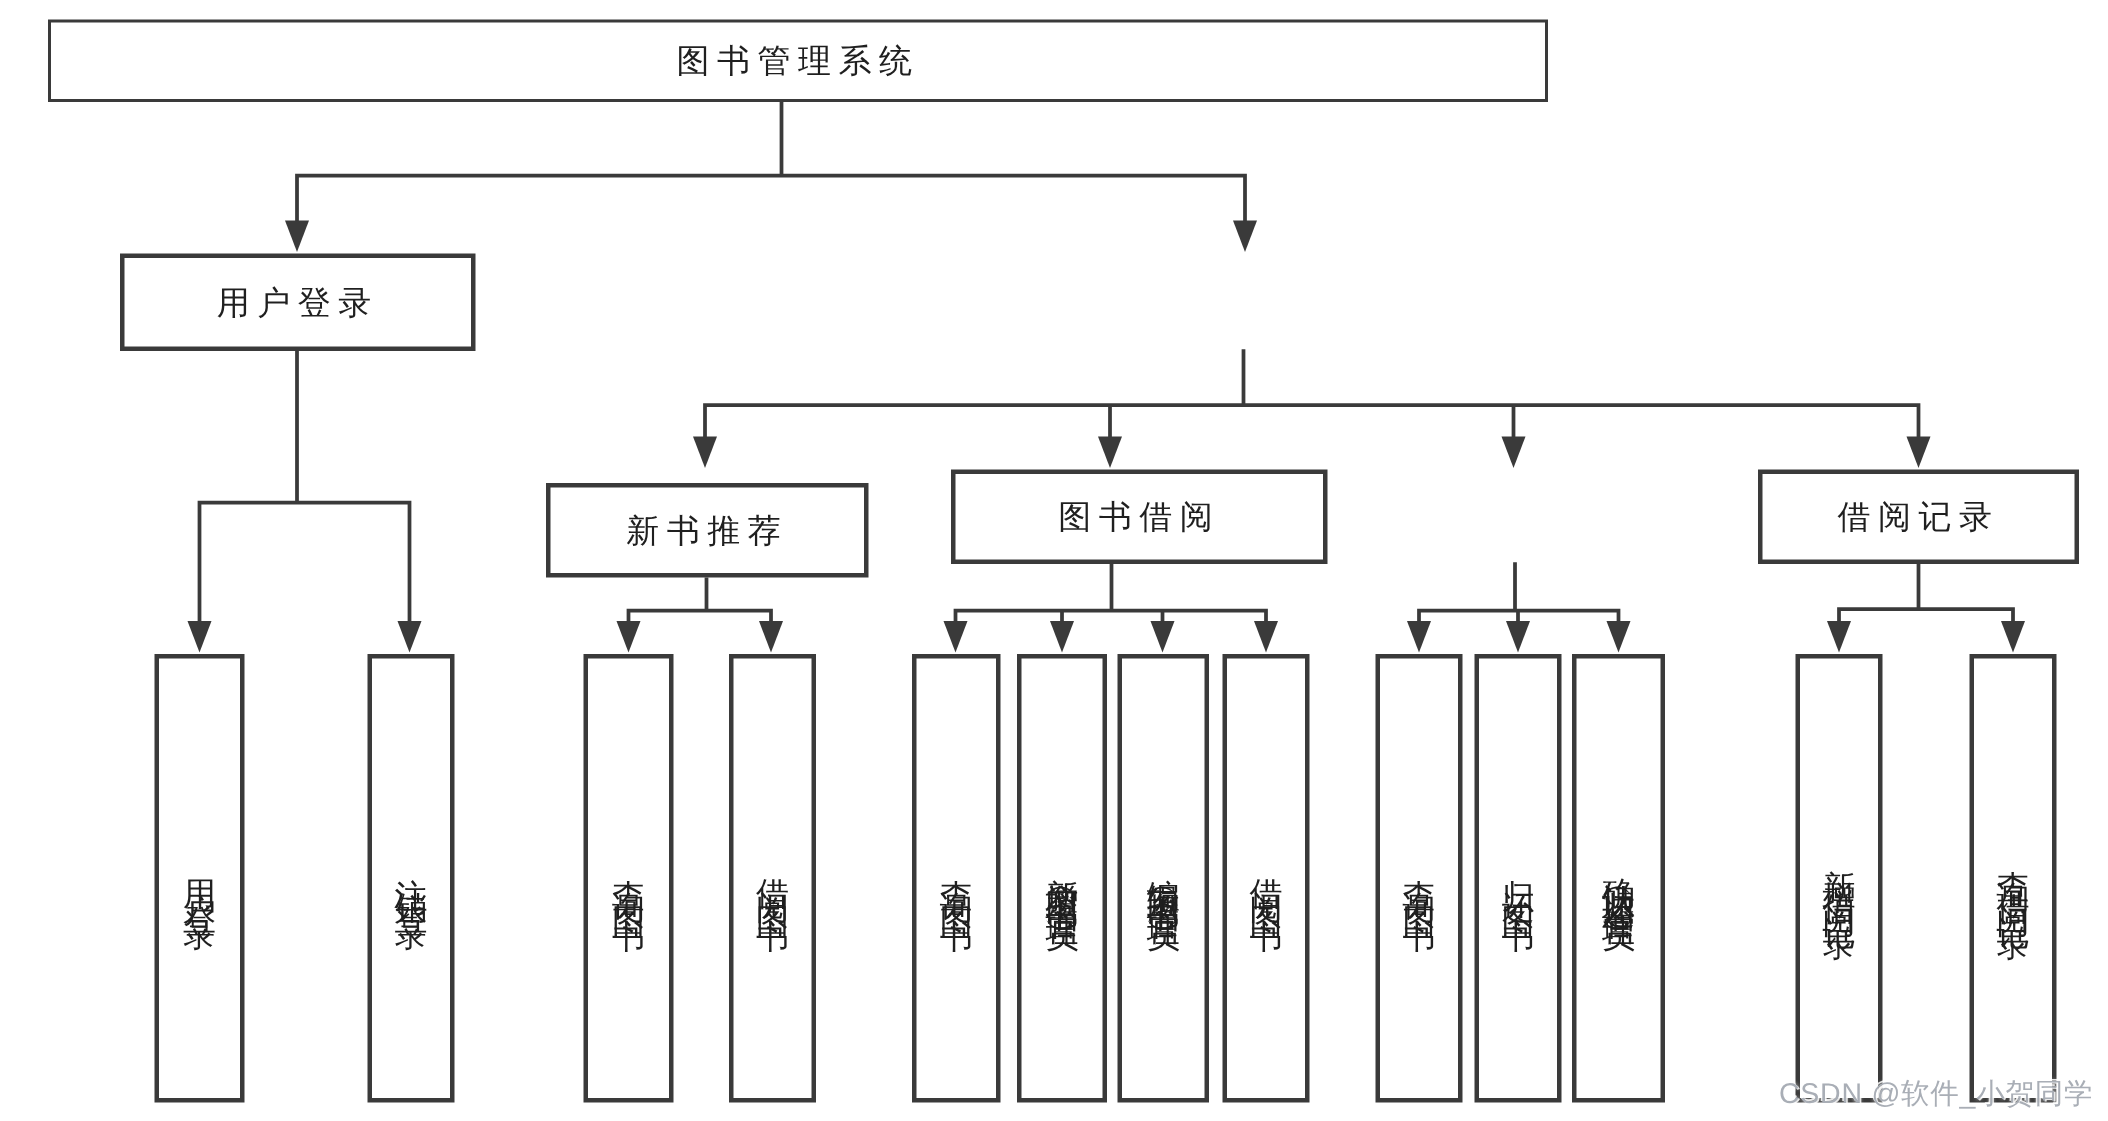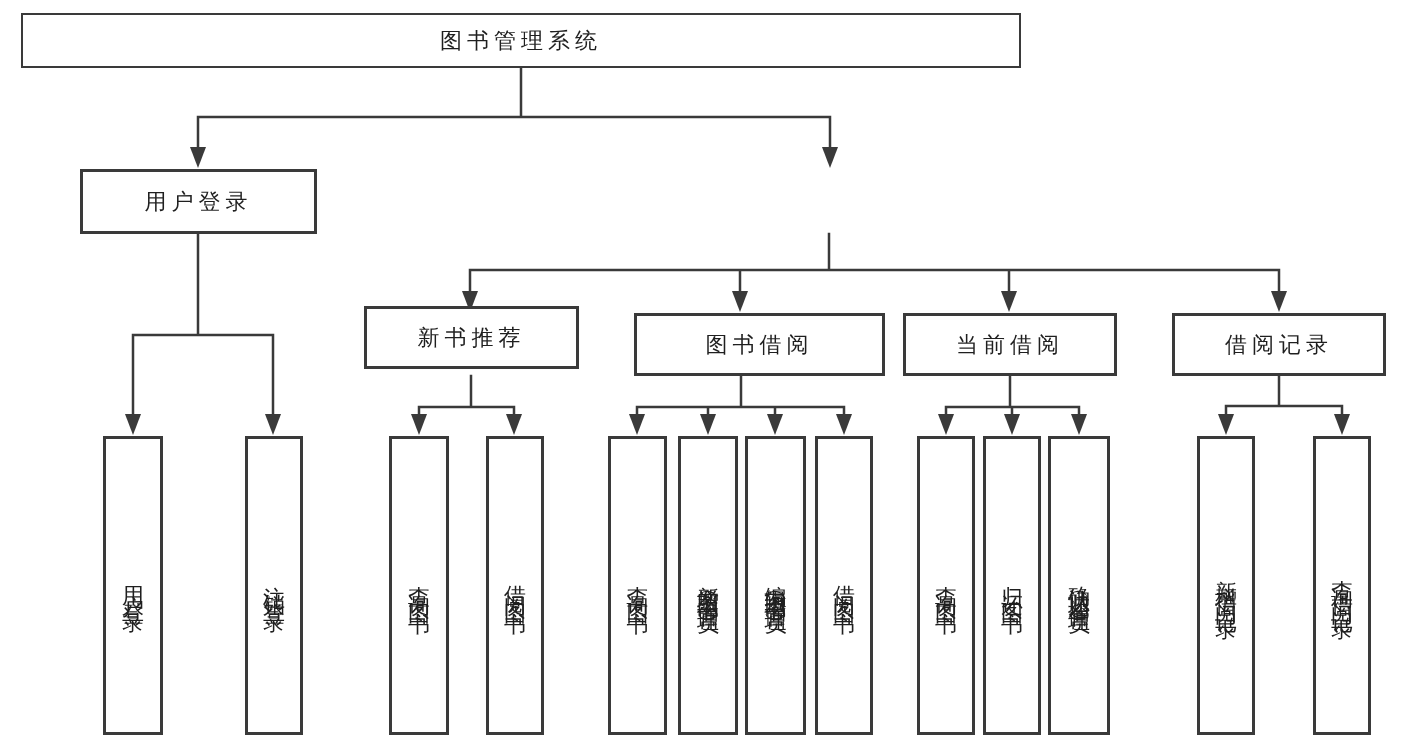--- a/index.html
+++ b/index.html
@@ -19,21 +19,21 @@
     display:flex;align-items:center;justify-content:center;
     color:#1f1f1f;
     z-index:2;
   }
   .node span{
     font-size:22px;
     letter-spacing:5px;
     line-height:1;
     white-space:nowrap;
   }
-  .root{border-width:2.5px;}
+  .root{border-width:2.5px;margin-left:11px;}
   .leaf{
     position:absolute;
     top:436px;height:299px;
     border:3px solid #3a3a3a;
     background:#ffffff;
     display:flex;align-items:center;justify-content:center;
     color:#1f1f1f;
     z-index:2;
   }
   .leaf span{
@@ -106,28 +106,25 @@
   </svg>
 
   <div class="node root" style="left:21px;top:13px;width:1000px;height:55px">
     <span>图书管理系统</span>
   </div>
 
   <div class="node" style="left:80px;top:169px;width:237px;height:65px">
     <span>用户登录</span>
   </div>
 
-  <div class="node" style="left:364px;top:306px;width:215px;height:63px">
+  <div class="node" style="left:364px;top:322px;width:215px;height:63px">
     <span>新书推荐</span>
   </div>
   <div class="node" style="left:634px;top:313px;width:251px;height:63px">
     <span>图书借阅</span>
-  </div>
-  <div class="node" style="left:903px;top:313px;width:214px;height:63px">
-    <span>当前借阅</span>
   </div>
   <div class="node" style="left:1172px;top:313px;width:214px;height:63px">
     <span>借阅记录</span>
   </div>
 
   <div class="leaf" style="left:103px;width:60px">
     <span>用户登录</span>
   </div>
   <div class="leaf" style="left:245px;width:58px">
     <span>注销登录</span>
@@ -163,14 +160,15 @@
     <span>确认归还（管理员）</span>
   </div>
 
   <div class="leaf sp8" style="left:1197px;width:58px">
     <span>新增借阅记录</span>
   </div>
   <div class="leaf sp8" style="left:1313px;width:58px">
     <span>查询借阅记录</span>
   </div>
 
+  <div class="watermark">CSDN @软件_小贺同学</div>
 
 </div>
 
 </body></html>

